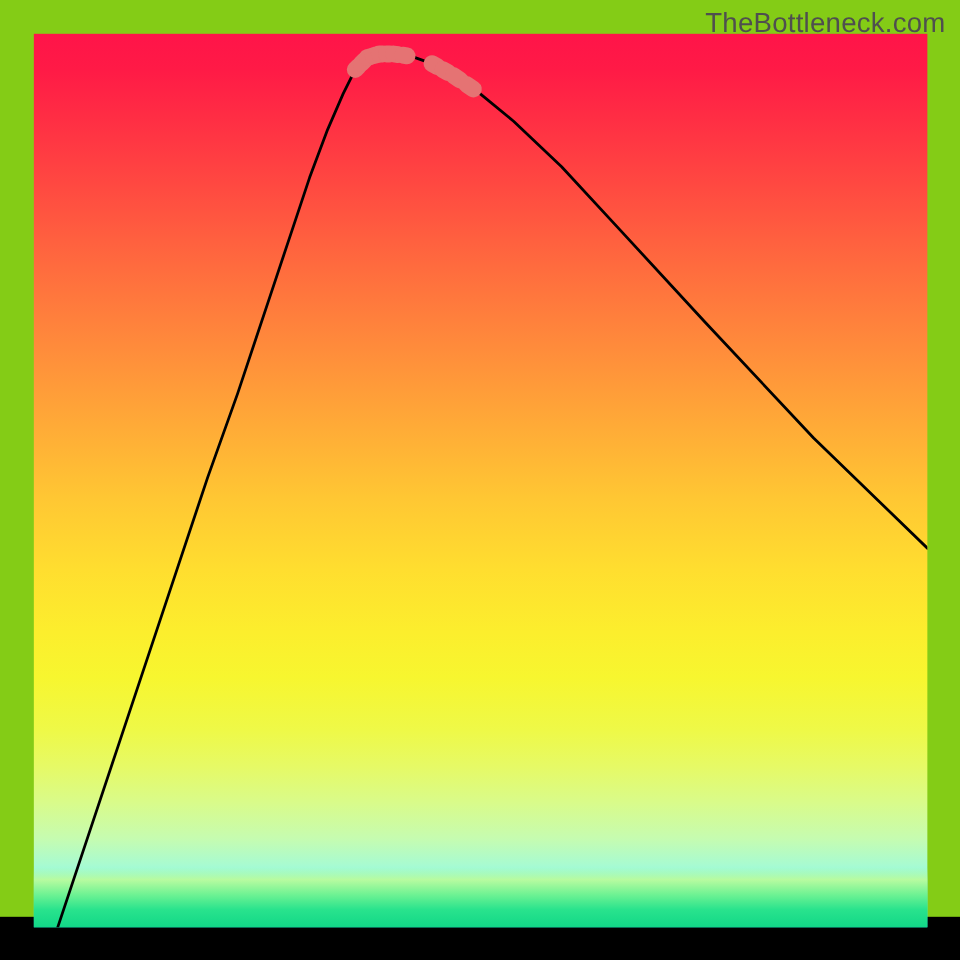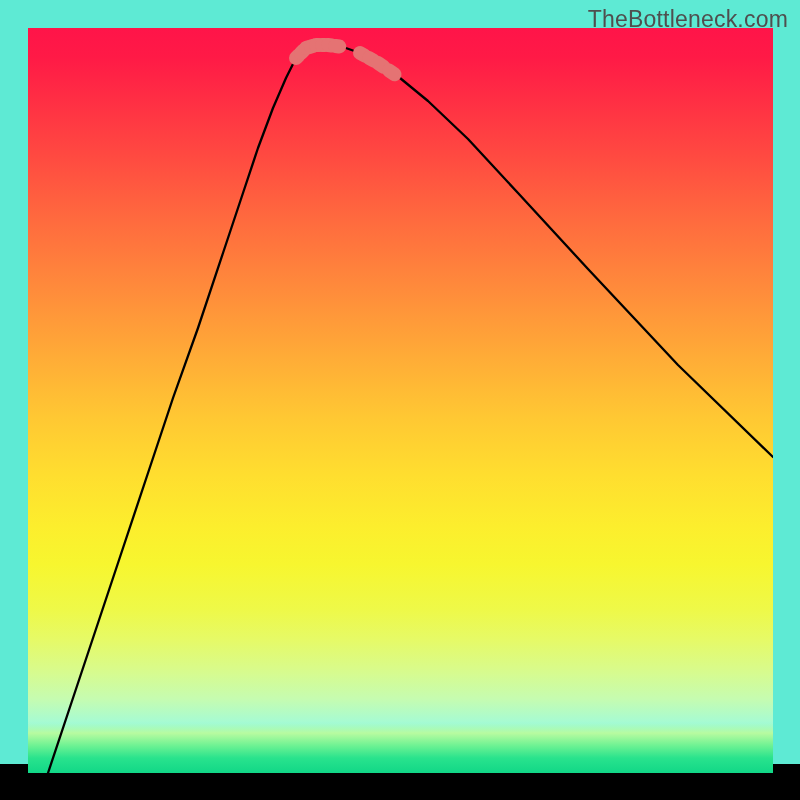--- a/index.html
+++ b/index.html
@@ -10,21 +10,21 @@
     overflow: hidden;
     background: #000;
     font-family: Arial, Helvetica, sans-serif;
   }
   .frame {
     position: absolute;
     top: 0;
     left: 0;
     width: 800px;
     height: 764px;
-    background: #5eead4;
+    background: #84cc16;
   }
   .plot-area {
     position: absolute;
     top: 28px;
     left: 28px;
     width: 745px;
     height: 745px;
     overflow: hidden;
   }
   .gradient-bg {

